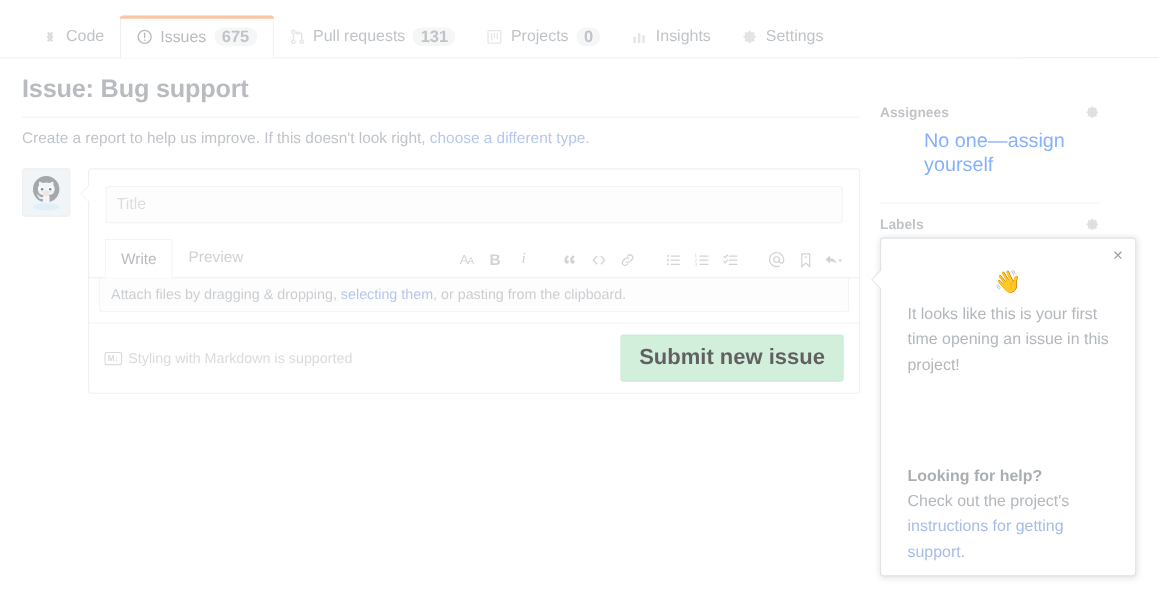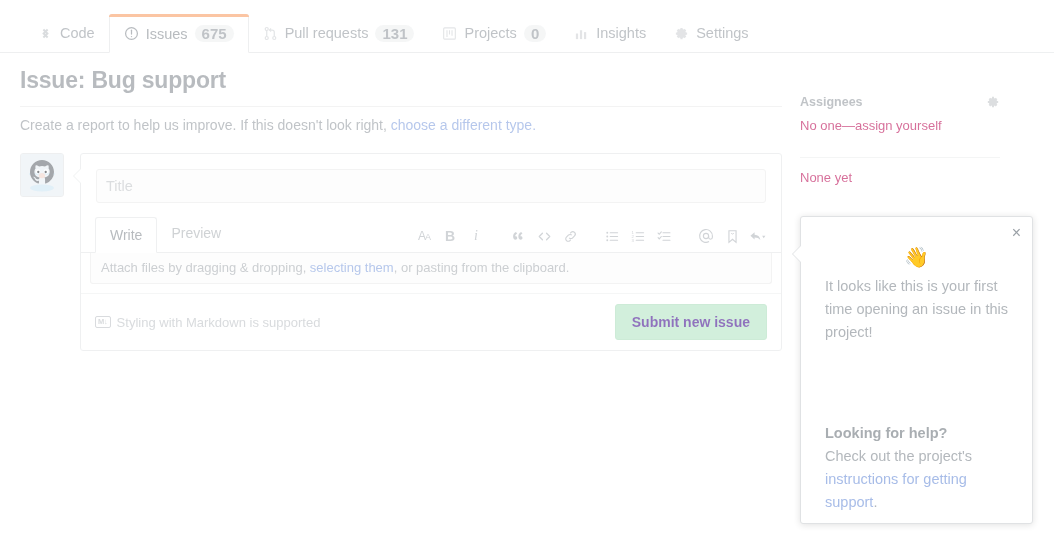--- a/index.html
+++ b/index.html
@@ -149,36 +149,36 @@
     align-items: center; justify-content: space-between;
   }
   .md-note { display: flex; align-items: center; gap: 6px; font-size: 13px; color: #c2c6ca; }
   .md-badge {
     display: inline-flex; align-items: center; justify-content: center;
     border: 1px solid #c2c6ca; border-radius: 2px;
     font-size: 7.5px; font-weight: bold; color: #c2c6ca;
     padding: 1px 2px; line-height: 8px; letter-spacing: -0.2px;
   }
   .submit-btn {
-    background: #b8e6c8; color: #4c1d95;
+    background: #b8e6c8; color: #000000;
     border: 1px solid #b0e0c0; border-radius: 3px;
-    font-size: 14px; font-weight: bold;
+    font-size: 20px; font-weight: bold;
     padding: 9px 16px; cursor: default;
     font-family: "Liberation Sans", sans-serif;
   }
 
   
   .sidebar { position: absolute; left: 800px; top: 42px; width: 200px; }
   .sb-section { padding: 0 0 12px; }
   .sb-head {
     display: flex; align-items: center; justify-content: space-between;
     font-size: 12.5px; font-weight: bold; color: #9aa0a6;
   }
   .gear { color: #c8cbce; cursor: pointer; display: inline-flex; }
-  .sb-body { margin-top: 9px; font-size: 13px; color: #be185d; }
+  .sb-body { margin-top: 9px; font-size: 18px; color: #3b82f6; margin-left: 40px; }
   .sb-rule { height: 1px; background: #eeeff0; margin: 12px 0; }
 
   
   .popover {
     position: absolute; left: 800px; top: 216px;
     width: 233px; height: 308px;
     background: #ffffff;
     border: 1px solid #e0e2e4; border-radius: 3px;
     box-shadow: 0 1px 7px rgba(0,0,0,0.12);
     padding: 14px 24px 16px 24px;
@@ -442,20 +442,29 @@
                 <path d="M13.9 6.9h-1.3c-.1-.4-.3-.8-.5-1.1l.9-.9-1.9-1.9-.9.9c-.3-.2-.7-.4-1.1-.5V2.1H6.9v1.3c-.4.1-.8.3-1.1.5l-.9-.9-1.9 1.9.9.9c-.2.3-.4.7-.5 1.1H2.1v2.2h1.3c.1.4.3.8.5 1.1l-.9.9 1.9 1.9.9-.9c.3.2.7.4 1.1.5v1.3h2.2v-1.3c.4-.1.8-.3 1.1-.5l.9.9 1.9-1.9-.9-.9c.2-.3.4-.7.5-1.1h1.3V6.9z"></path>
               </svg>
           </span>
         </div>
         <div class="sb-body">No one—assign yourself</div>
       </div>
 
       <div class="sb-rule"></div>
 
       <div class="sb-section">
+        <div class="sb-head">
+          <span>Labels</span>
+          <span class="gear">
+            <svg width="14" height="14" viewBox="0 0 16 16" fill="#c8cbce">
+                <path d="M8 5.4a2.6 2.6 0 1 0 0 5.2 2.6 2.6 0 0 0 0-5.2zm0 3.9a1.3 1.3 0 1 1 0-2.6 1.3 1.3 0 0 1 0 2.6z"></path>
+                <path d="M13.9 6.9h-1.3c-.1-.4-.3-.8-.5-1.1l.9-.9-1.9-1.9-.9.9c-.3-.2-.7-.4-1.1-.5V2.1H6.9v1.3c-.4.1-.8.3-1.1.5l-.9-.9-1.9 1.9.9.9c-.2.3-.4.7-.5 1.1H2.1v2.2h1.3c.1.4.3.8.5 1.1l-.9.9 1.9 1.9.9-.9c.3.2.7.4 1.1.5v1.3h2.2v-1.3c.4-.1.8-.3 1.1-.5l.9.9 1.9-1.9-.9-.9c.2-.3.4-.7.5-1.1h1.3V6.9z"></path>
+              </svg>
+          </span>
+        </div>
         <div class="sb-body">None yet</div>
       </div>
 
     </div>
 
   </div>
 </div>
 
 <div class="popover">
   <span class="popover-arrow"></span>

